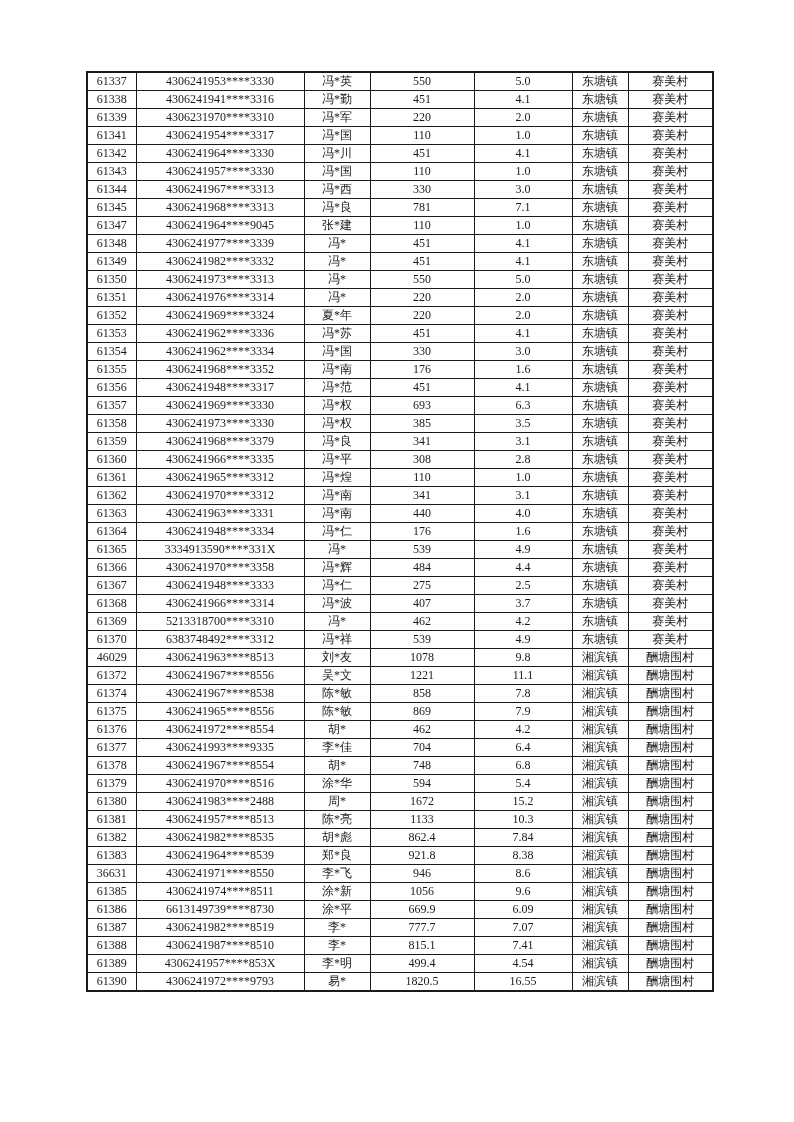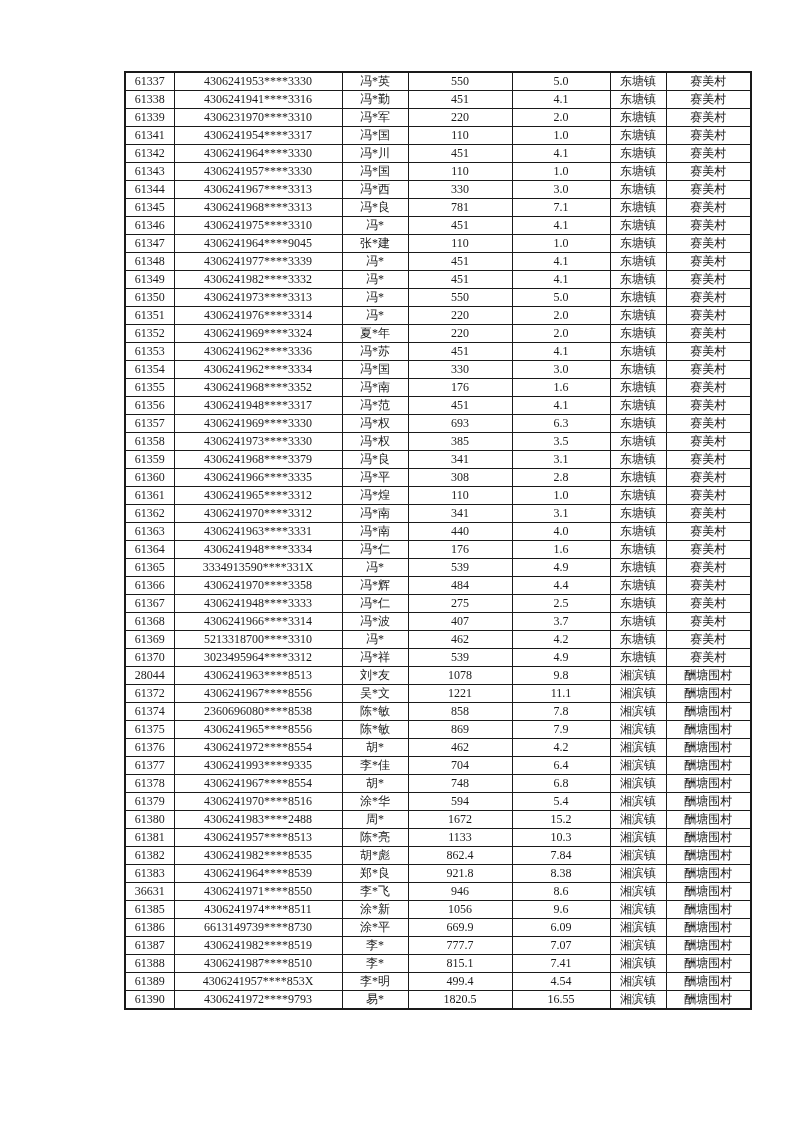--- a/index.html
+++ b/index.html
@@ -17,21 +17,20 @@
     color: #000000;
   }
   table.data-table {
     position: absolute;
     left: 86px;
     top: 71px;
     width: 626px;
     border-collapse: collapse;
     table-layout: fixed;
     border: 2px solid #1a1a1a;
-    margin-left: 38px;
   }
   table.data-table td {
     border: 1px solid #1a1a1a;
     height: 17px;
     padding: 0 2px;
     font-size: 12px;
     line-height: 17px;
     text-align: center;
     vertical-align: middle;
     white-space: nowrap;
@@ -127,29 +126,20 @@
         <tr>
     <td>61345</td>
     <td>4306241968****3313</td>
     <td>冯*良</td>
     <td>781</td>
     <td>7.1</td>
     <td>东塘镇</td>
     <td>赛美村</td>
   </tr>
         <tr>
-    <td>61346</td>
-    <td>4306241975****3310</td>
-    <td>冯*</td>
-    <td>451</td>
-    <td>4.1</td>
-    <td>东塘镇</td>
-    <td>赛美村</td>
-  </tr>
-        <tr>
     <td>61347</td>
     <td>4306241964****9045</td>
     <td>张*建</td>
     <td>110</td>
     <td>1.0</td>
     <td>东塘镇</td>
     <td>赛美村</td>
   </tr>
         <tr>
     <td>61348</td>
@@ -344,48 +334,48 @@
     <td>61369</td>
     <td>5213318700****3310</td>
     <td>冯*</td>
     <td>462</td>
     <td>4.2</td>
     <td>东塘镇</td>
     <td>赛美村</td>
   </tr>
         <tr>
     <td>61370</td>
-    <td>3023495964****3312</td>
+    <td>6383748492****3312</td>
     <td>冯*祥</td>
     <td>539</td>
     <td>4.9</td>
     <td>东塘镇</td>
     <td>赛美村</td>
   </tr>
         <tr>
-    <td>28044</td>
+    <td>46029</td>
     <td>4306241963****8513</td>
     <td>刘*友</td>
     <td>1078</td>
     <td>9.8</td>
     <td>湘滨镇</td>
     <td>酬塘围村</td>
   </tr>
         <tr>
     <td>61372</td>
     <td>4306241967****8556</td>
     <td>吴*文</td>
     <td>1221</td>
     <td>11.1</td>
     <td>湘滨镇</td>
     <td>酬塘围村</td>
   </tr>
         <tr>
     <td>61374</td>
-    <td>2360696080****8538</td>
+    <td>4306241967****8538</td>
     <td>陈*敏</td>
     <td>858</td>
     <td>7.8</td>
     <td>湘滨镇</td>
     <td>酬塘围村</td>
   </tr>
         <tr>
     <td>61375</td>
     <td>4306241965****8556</td>
     <td>陈*敏</td>

